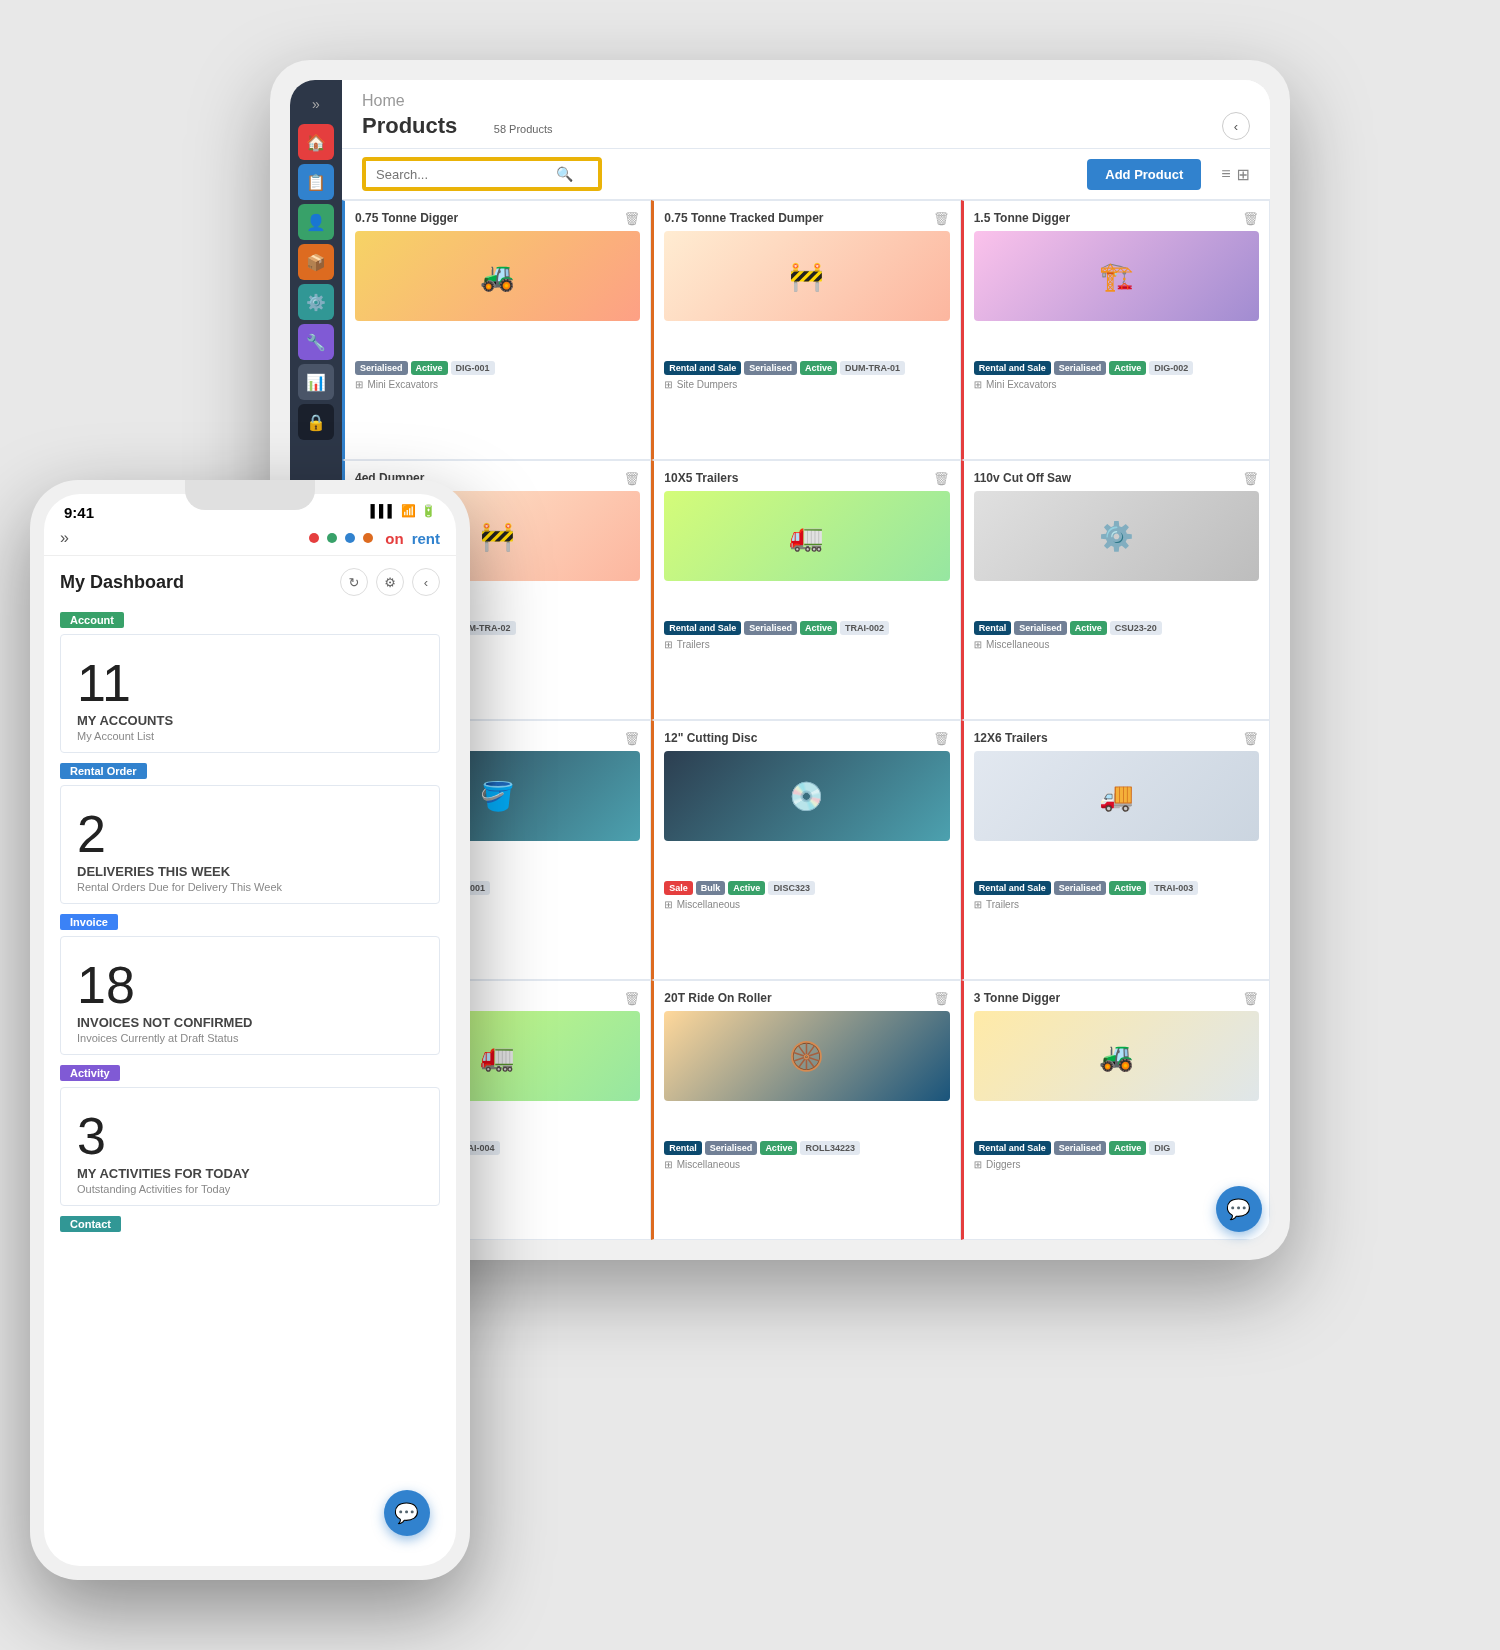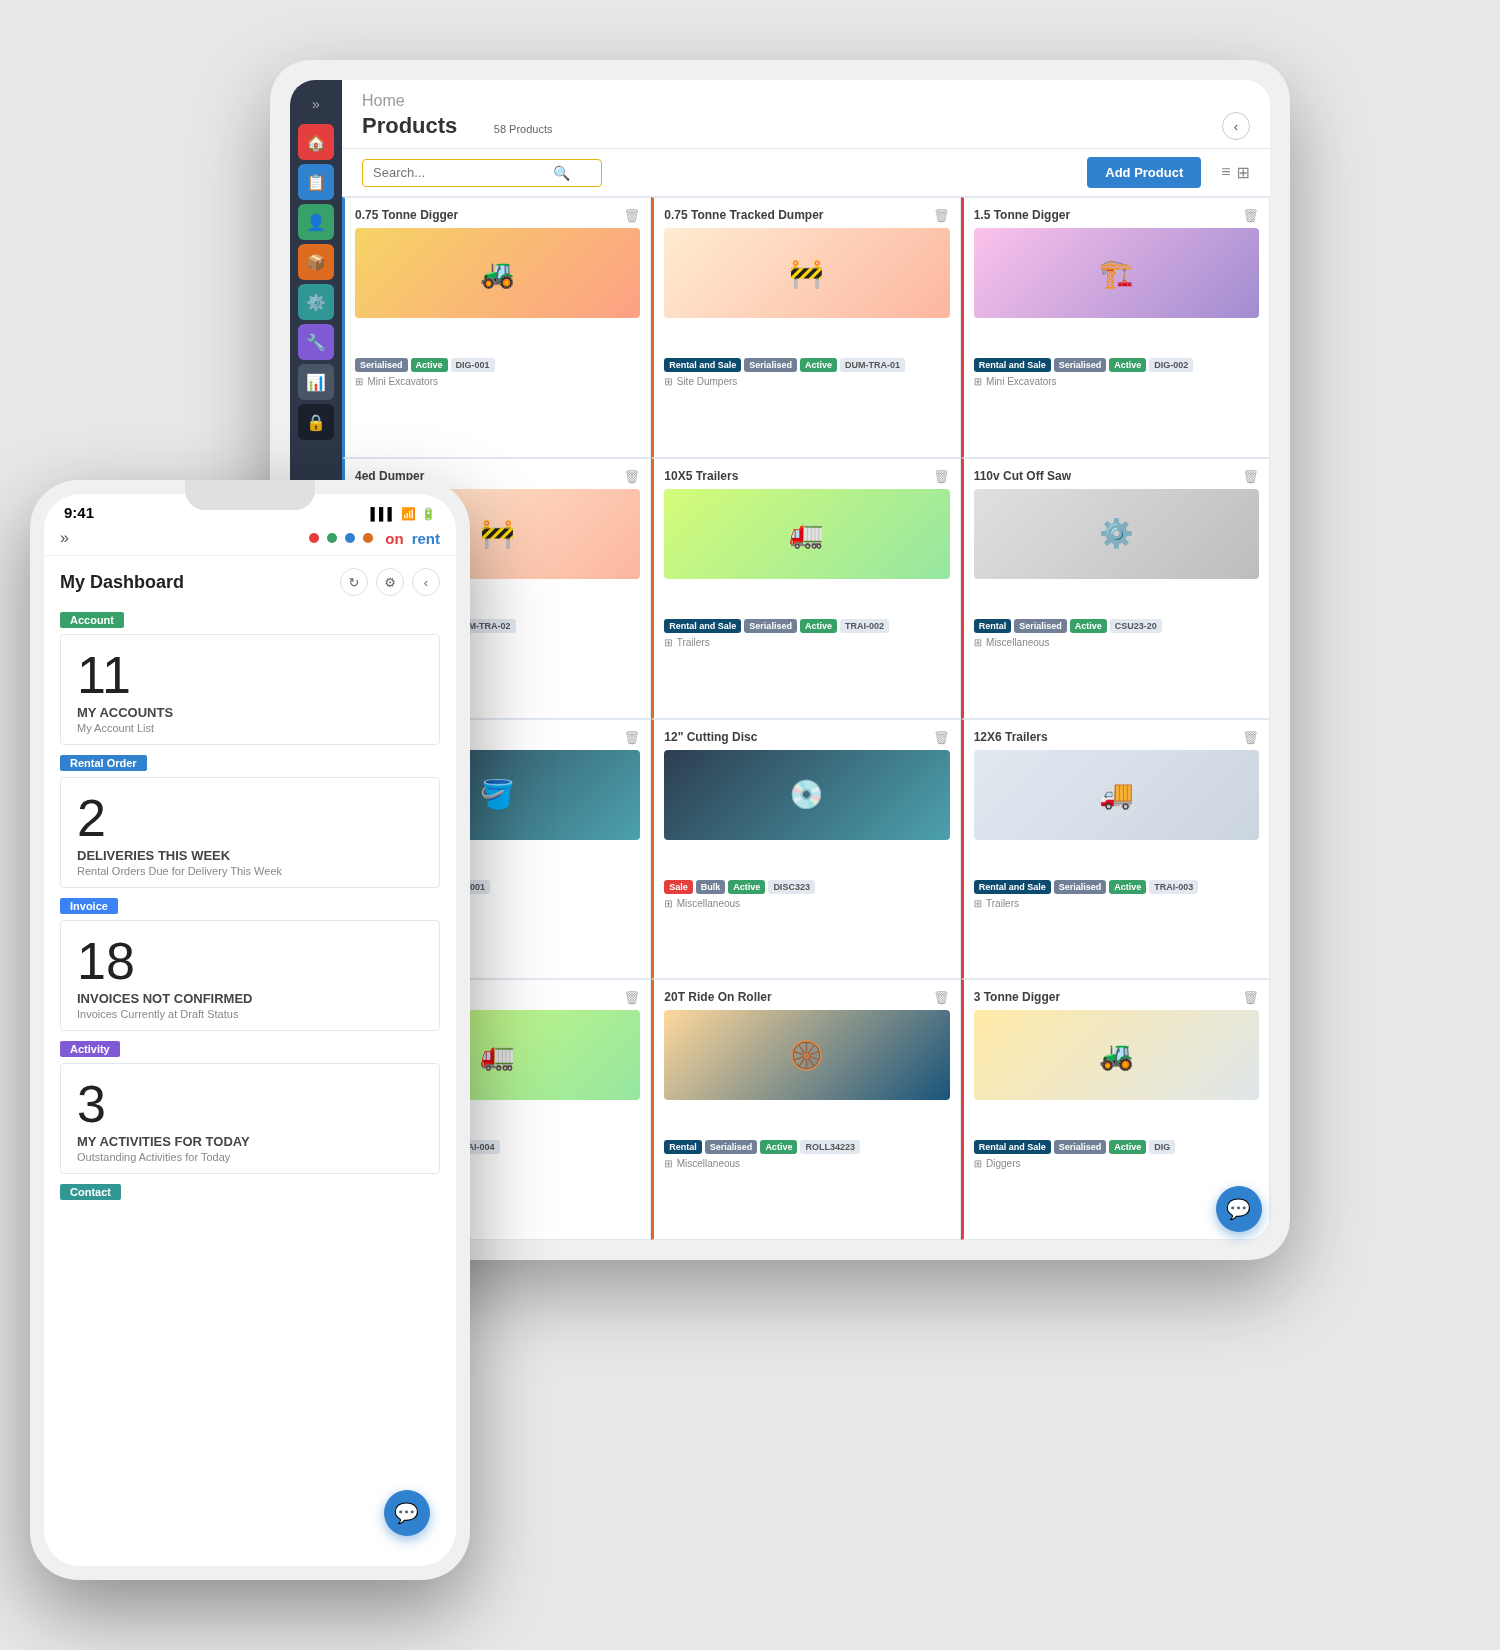--- a/index.html
+++ b/index.html
@@ -123,21 +123,21 @@
       display: flex;
       align-items: center;
       justify-content: space-between;
       padding: 8px 20px;
       background: #fff;
       border-bottom: 1px solid #e2e8f0;
     }
     .search-box {
       display: flex;
       align-items: center;
-      border: 1px solid #eab308;
+      border: 4px solid #eab308;
       border-radius: 4px;
       padding: 5px 10px;
       width: 240px;
       background: #fff;
     }
     .search-box input {
       border: none;
       outline: none;
       font-size: 13px;
       color: #999;
@@ -256,21 +256,21 @@
       background: #fff;
       border-radius: 36px;
       overflow: hidden;
       display: flex;
       flex-direction: column;
     }
 
     
     .phone-status {
       display: flex;
-      align-items: flex-end;
+      align-items: flex-start;
       justify-content: space-between;
       padding: 10px 20px 4px;
       font-size: 13px;
       font-weight: 700;
     }
     .phone-time { font-size: 15px; font-weight: 700; }
     .phone-icons { display: flex; gap: 5px; align-items: center; font-size: 12px; }
 
     
     .phone-header {
@@ -343,20 +343,21 @@
       border-radius: 4px;
       padding: 14px 16px 10px;
       margin-bottom: 2px;
     }
     .dash-number {
       font-size: 52px;
       font-weight: 300;
       color: #222;
       line-height: 1;
       margin-bottom: 4px;
+      margin-top: 8px;
     }
     .dash-card-title {
       font-size: 13px;
       font-weight: 700;
       color: #444;
       margin-bottom: 2px;
     }
     .dash-card-sub {
       font-size: 11px;
       color: #888;

